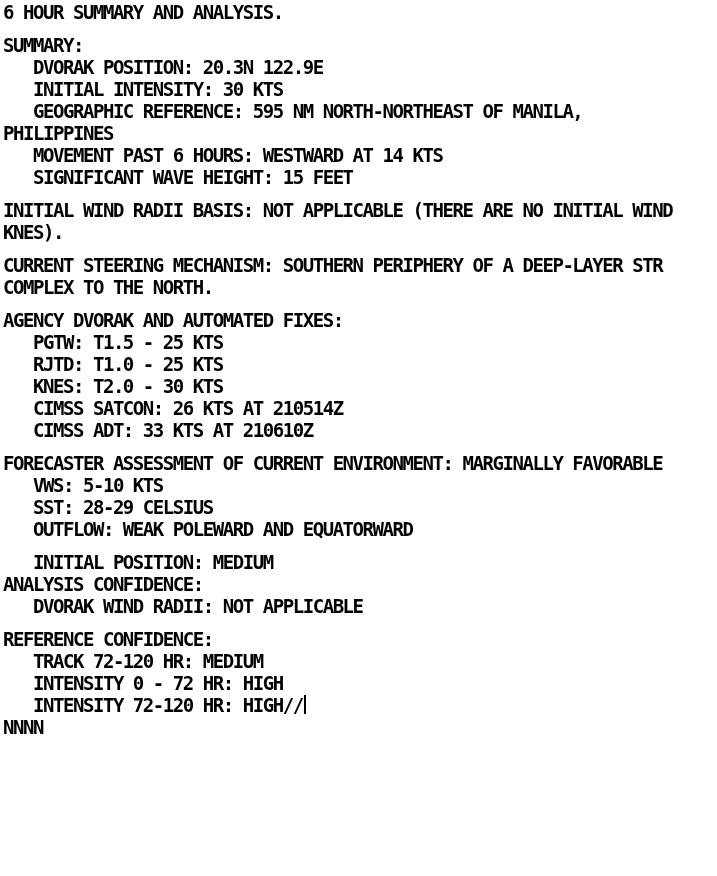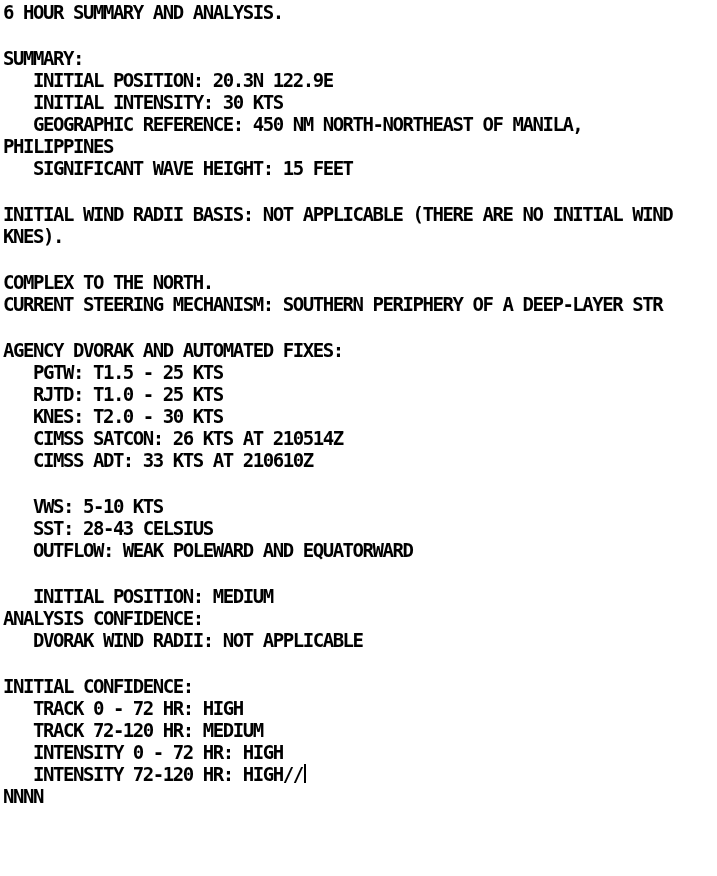--- a/index.html
+++ b/index.html
@@ -18,21 +18,21 @@
     height: 876px;
     padding: 1px 0 0 3px;
     font-family: "DejaVu Sans Mono", "Liberation Mono", monospace;
     font-weight: bold;
     font-size: 19px;
     letter-spacing: -1.45px;
     color: #000000;
     background: #ffffff;
   }
   .section {
-    margin-top: 24px; 
+    margin-top: 11px; 
   }
   .section:first-child,
   .section.tight {
     margin-top: 0;
   }
   .line {
     height: 22px;
     line-height: 22px;
     white-space: pre;
   }
@@ -49,61 +49,62 @@
 <body>
 
 <div class="doc">
 
   <div class="section">
     <div class="line">6 HOUR SUMMARY AND ANALYSIS.</div>
   </div>
 
   <div class="section">
     <div class="line">SUMMARY:</div>
-    <div class="line">   INITIAL POSITION: 20.3N 122.9E</div>
+    <div class="line">   DVORAK POSITION: 20.3N 122.9E</div>
     <div class="line">   INITIAL INTENSITY: 30 KTS</div>
-    <div class="line">   GEOGRAPHIC REFERENCE: 450 NM NORTH-NORTHEAST OF MANILA,</div>
+    <div class="line">   GEOGRAPHIC REFERENCE: 595 NM NORTH-NORTHEAST OF MANILA,</div>
     <div class="line">PHILIPPINES</div>
+    <div class="line">   MOVEMENT PAST 6 HOURS: WESTWARD AT 14 KTS</div>
     <div class="line">   SIGNIFICANT WAVE HEIGHT: 15 FEET</div>
   </div>
 
   <div class="section">
     <div class="line">INITIAL WIND RADII BASIS: NOT APPLICABLE (THERE ARE NO INITIAL WIND</div>
     <div class="line">KNES).</div>
   </div>
 
   <div class="section">
+    <div class="line">CURRENT STEERING MECHANISM: SOUTHERN PERIPHERY OF A DEEP-LAYER STR</div>
     <div class="line">COMPLEX TO THE NORTH.</div>
-    <div class="line">CURRENT STEERING MECHANISM: SOUTHERN PERIPHERY OF A DEEP-LAYER STR</div>
   </div>
 
   <div class="section">
     <div class="line">AGENCY DVORAK AND AUTOMATED FIXES:</div>
     <div class="line">   PGTW: T1.5 - 25 KTS</div>
     <div class="line">   RJTD: T1.0 - 25 KTS</div>
     <div class="line">   KNES: T2.0 - 30 KTS</div>
     <div class="line">   CIMSS SATCON: 26 KTS AT 210514Z</div>
     <div class="line">   CIMSS ADT: 33 KTS AT 210610Z</div>
   </div>
 
   <div class="section">
+    <div class="line">FORECASTER ASSESSMENT OF CURRENT ENVIRONMENT: MARGINALLY FAVORABLE</div>
     <div class="line">   VWS: 5-10 KTS</div>
-    <div class="line">   SST: 28-43 CELSIUS</div>
+    <div class="line">   SST: 28-29 CELSIUS</div>
     <div class="line">   OUTFLOW: WEAK POLEWARD AND EQUATORWARD</div>
   </div>
 
   <div class="section">
     <div class="line">   INITIAL POSITION: MEDIUM</div>
     <div class="line">ANALYSIS CONFIDENCE:</div>
     <div class="line">   DVORAK WIND RADII: NOT APPLICABLE</div>
   </div>
 
   <div class="section">
-    <div class="line">INITIAL CONFIDENCE:</div>
-    <div class="line">   TRACK 0 - 72 HR: HIGH</div>
+    <div class="line">REFERENCE CONFIDENCE:</div>
     <div class="line">   TRACK 72-120 HR: MEDIUM</div>
     <div class="line">   INTENSITY 0 - 72 HR: HIGH</div>
     <div class="line"><span>   INTENSITY 72-120 HR: HIGH//</span><span class="caret"></span></div>
   </div>
 
   <div class="section tight">
     <div class="line">NNNN</div>
   </div>
 
 </div>

